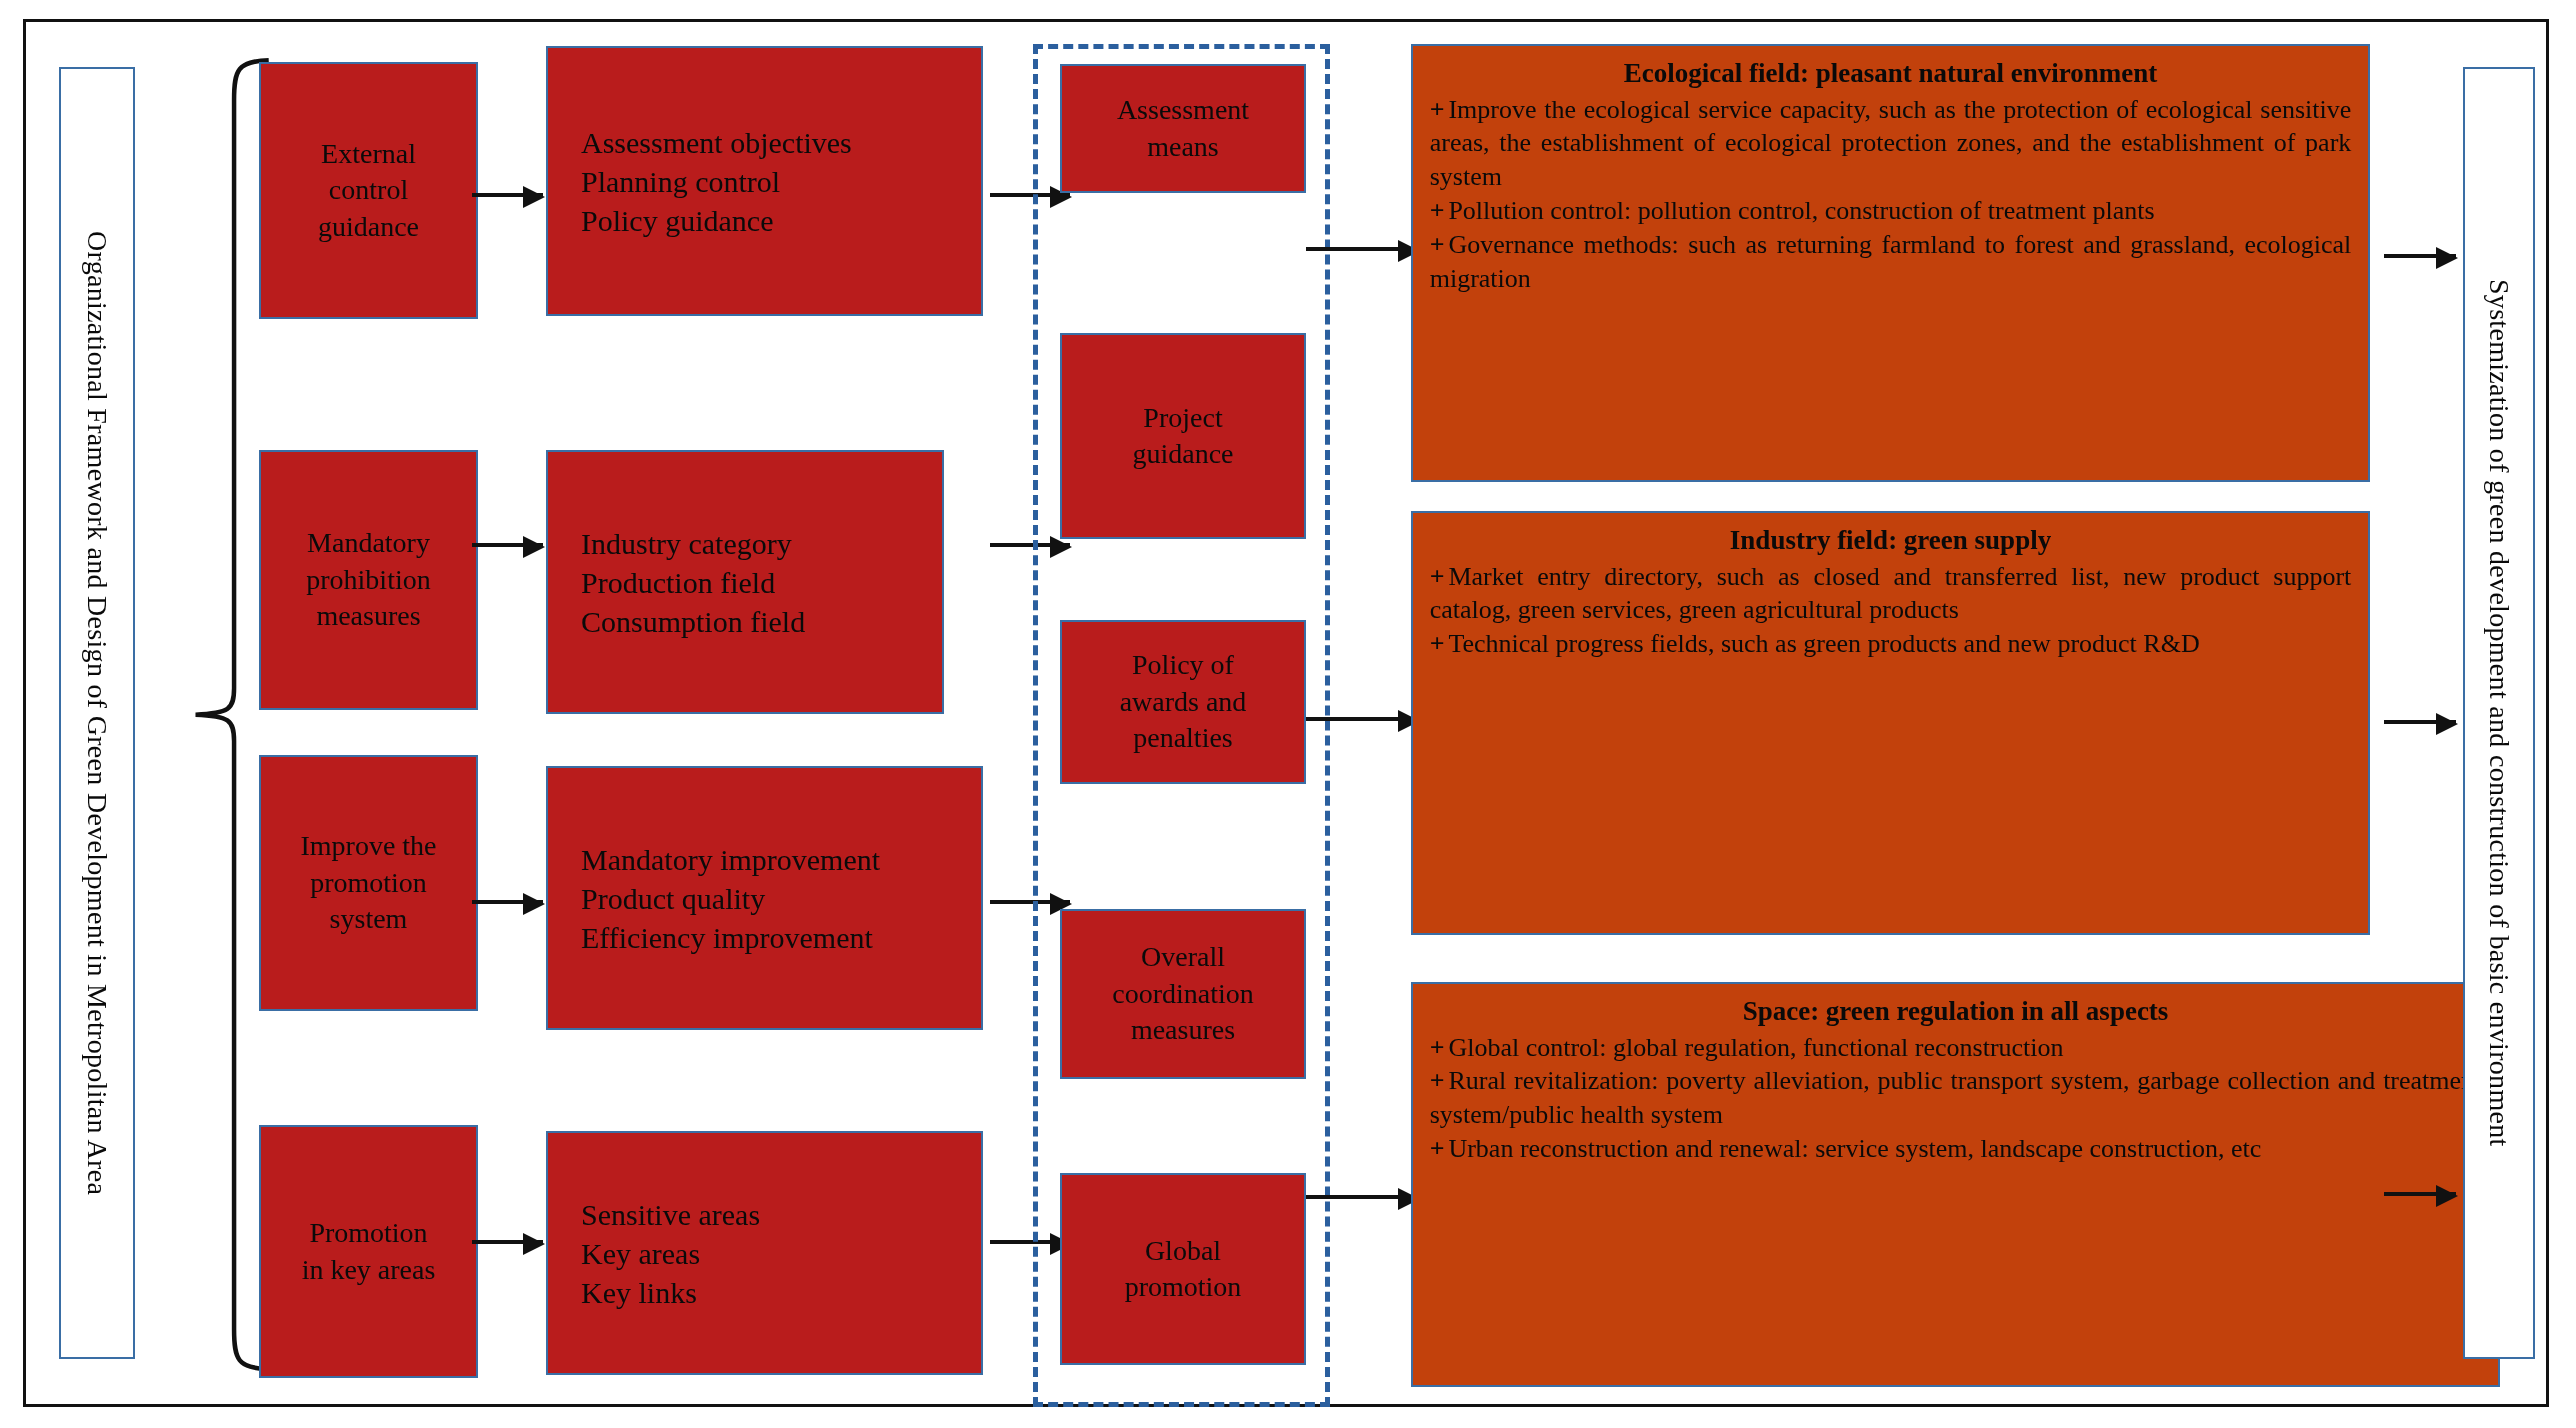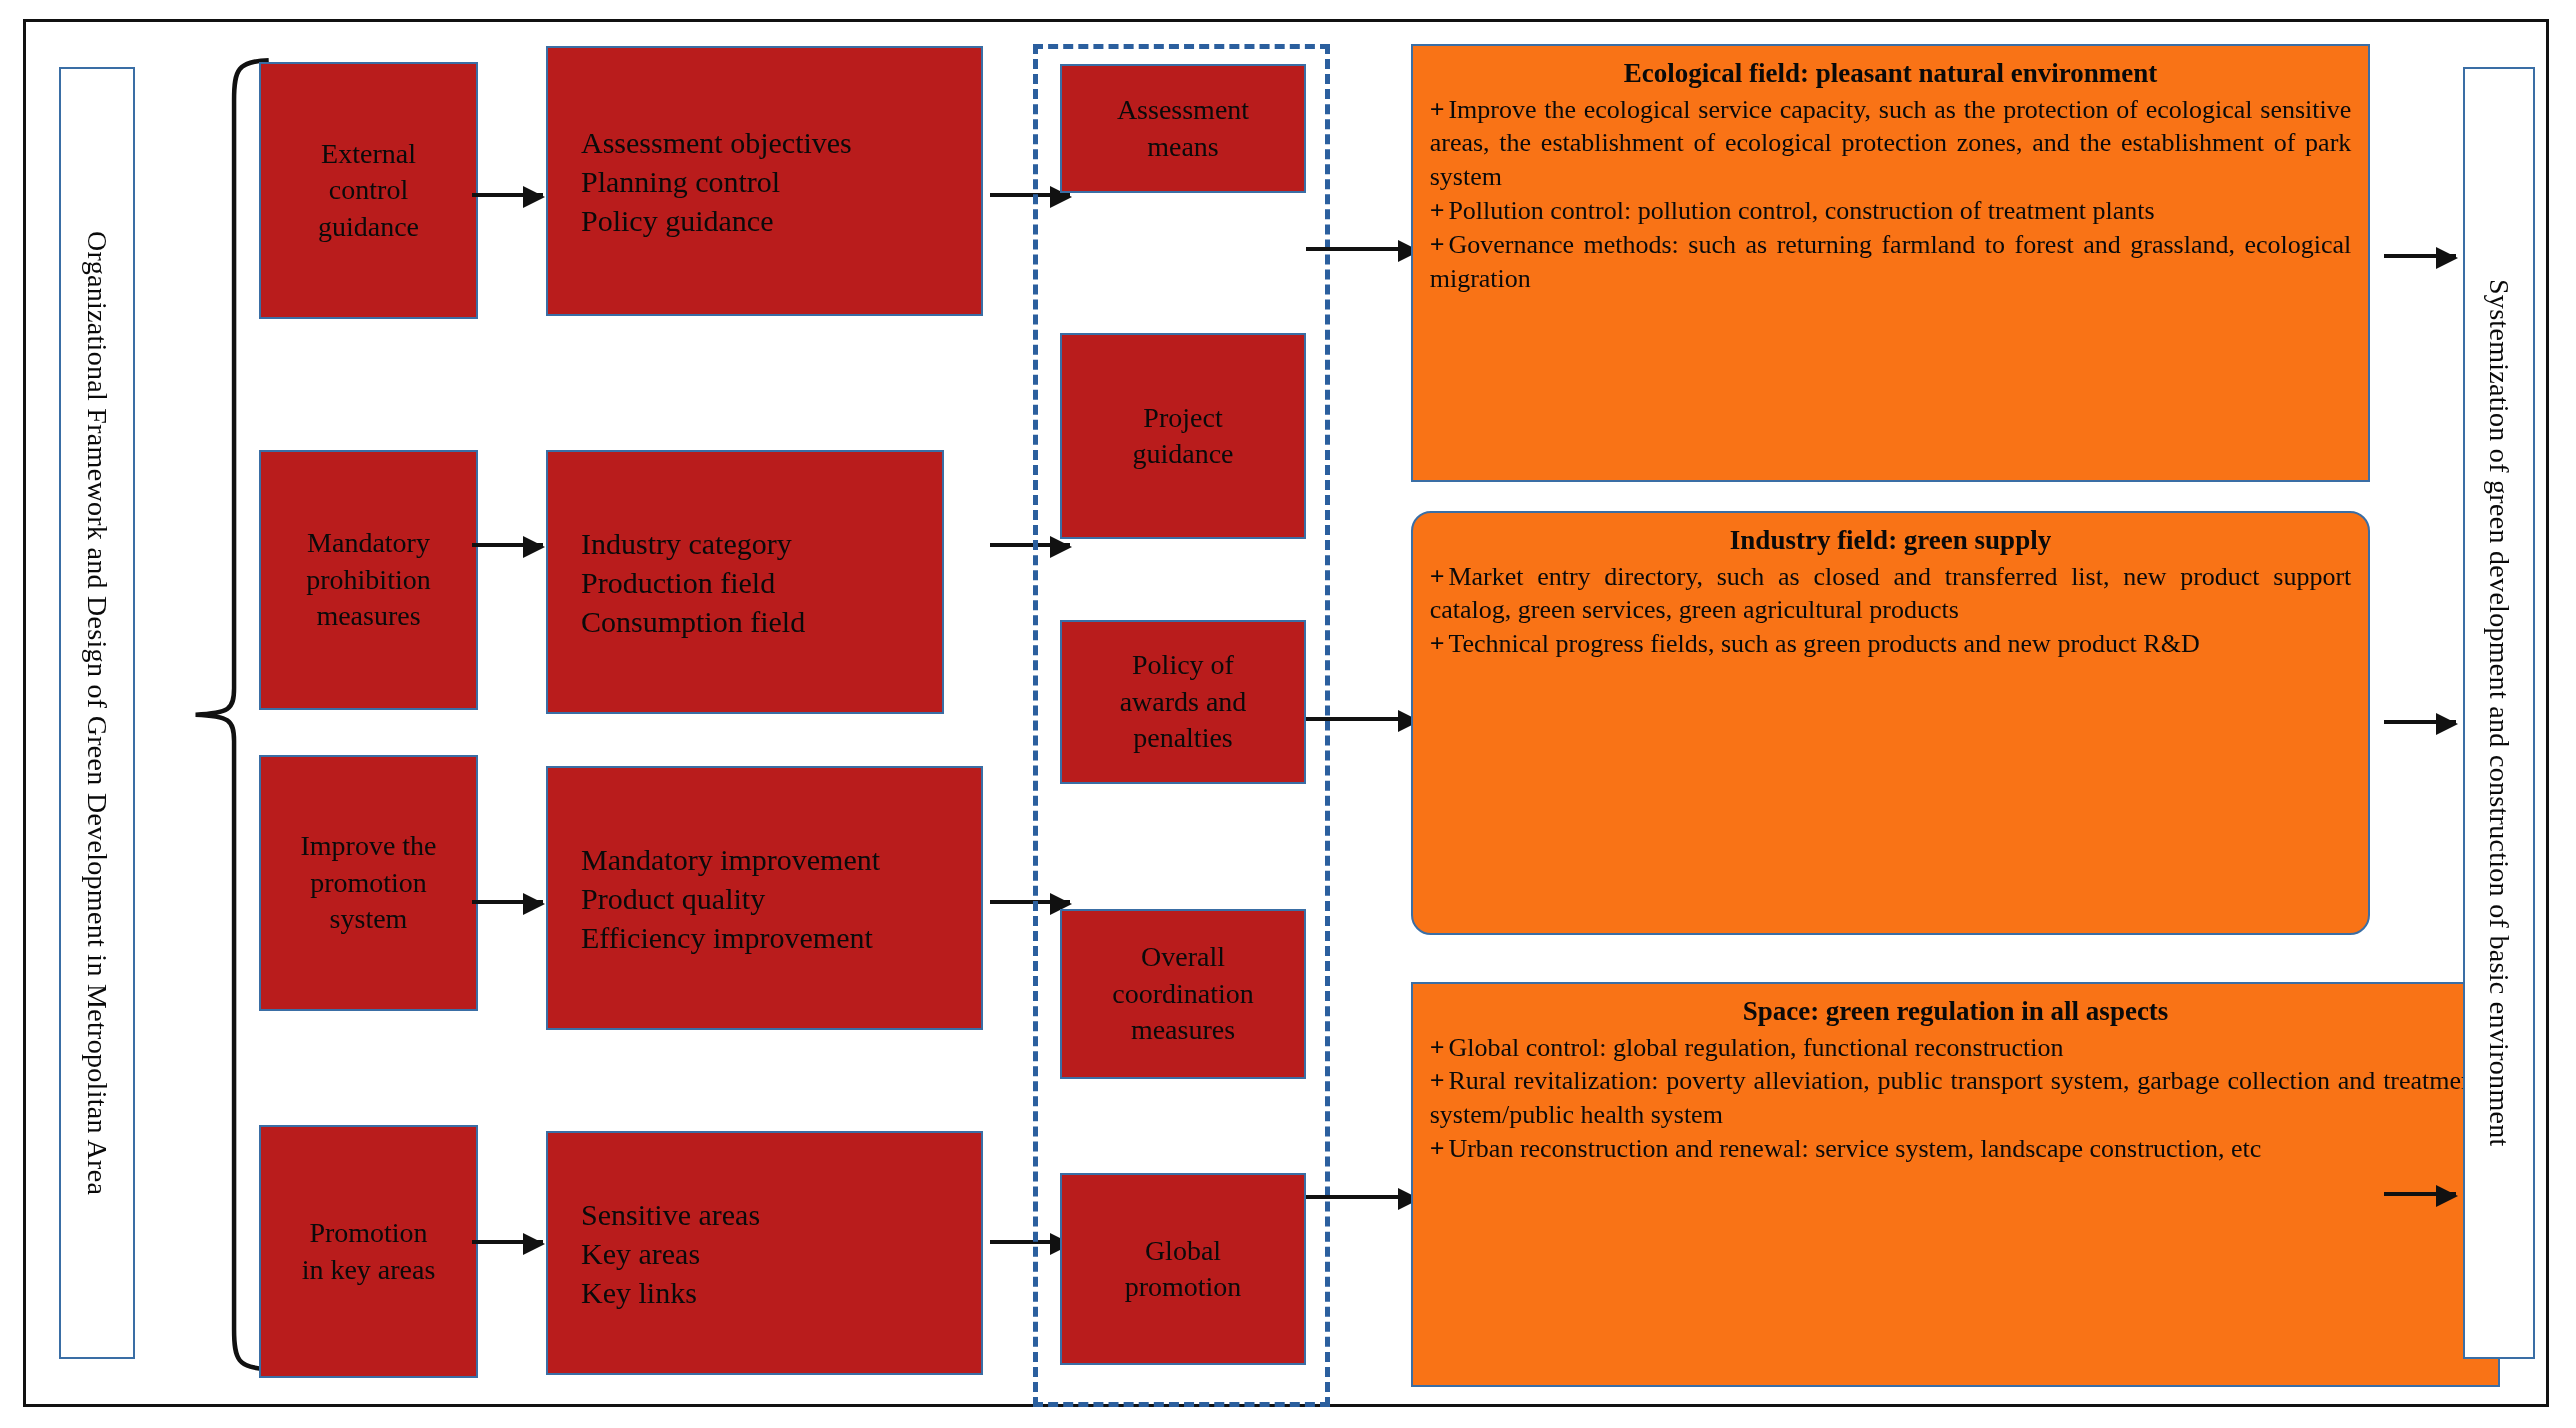--- a/index.html
+++ b/index.html
@@ -58,21 +58,21 @@
   .col1{font-size:28px;margin-left:12px;}
   .col2{font-size:30px;text-align:left;}
   .col2 .inner{padding-left:33px;}
   .col3{font-size:28px;}
 
   
   .panel{
     position:absolute;
     box-sizing:border-box;
     border:2.6px solid #3a6ea5;
-    background:#f97316;
+    background:#c2410c;
     padding:7.7px 16.7px 6.4px 16.7px;
     font-size:26px;
     line-height:1.30;
   }
   .panel .ttl{
     font-weight:bold;
     text-align:center;
     display:block;
     margin:2.6px 0 1.3px 0;
     font-size:27px;
@@ -242,21 +242,21 @@
   <div class="arrow" style="left:1306px; top:717px; width:112px;"></div>
   <div class="arrow" style="left:1306px; top:1195px; width:112px;"></div>
 
   <div class="panel" style="left:1411px; top:44px; width:959px; height:438px;">
     <span class="ttl">Ecological field: pleasant natural environment</span>
     <span class="li"><span class="pl">+</span><span>Improve the ecological service capacity, such as the protection of ecological sensitive areas, the establishment of ecological protection zones, and the establishment of park system</span></span>
     <span class="li"><span class="pl">+</span><span>Pollution control: pollution control, construction of treatment plants</span></span>
     <span class="li"><span class="pl">+</span><span>Governance methods: such as returning farmland to forest and grassland, ecological migration</span></span>
   </div>
 
-  <div class="panel" style="left:1411px; top:511px; width:959px; height:424px;border-radius:20px;">
+  <div class="panel" style="left:1411px; top:511px; width:959px; height:424px;">
     <span class="ttl">Industry field: green supply</span>
     <span class="li"><span class="pl">+</span><span>Market entry directory, such as closed and transferred list, new product support catalog, green services, green agricultural products</span></span>
     <span class="li"><span class="pl">+</span><span>Technical progress fields, such as green products and new product R&amp;D</span></span>
   </div>
 
   <div class="panel" style="left:1411px; top:982px; width:1089px; height:405px;">
     <span class="ttl">Space: green regulation in all aspects</span>
     <span class="li"><span class="pl">+</span><span>Global control: global regulation, functional reconstruction</span></span>
     <span class="li"><span class="pl">+</span><span>Rural revitalization: poverty alleviation, public transport system, garbage collection and treatment system/public health system</span></span>
     <span class="li"><span class="pl">+</span><span>Urban reconstruction and renewal: service system, landscape construction, etc</span></span>

